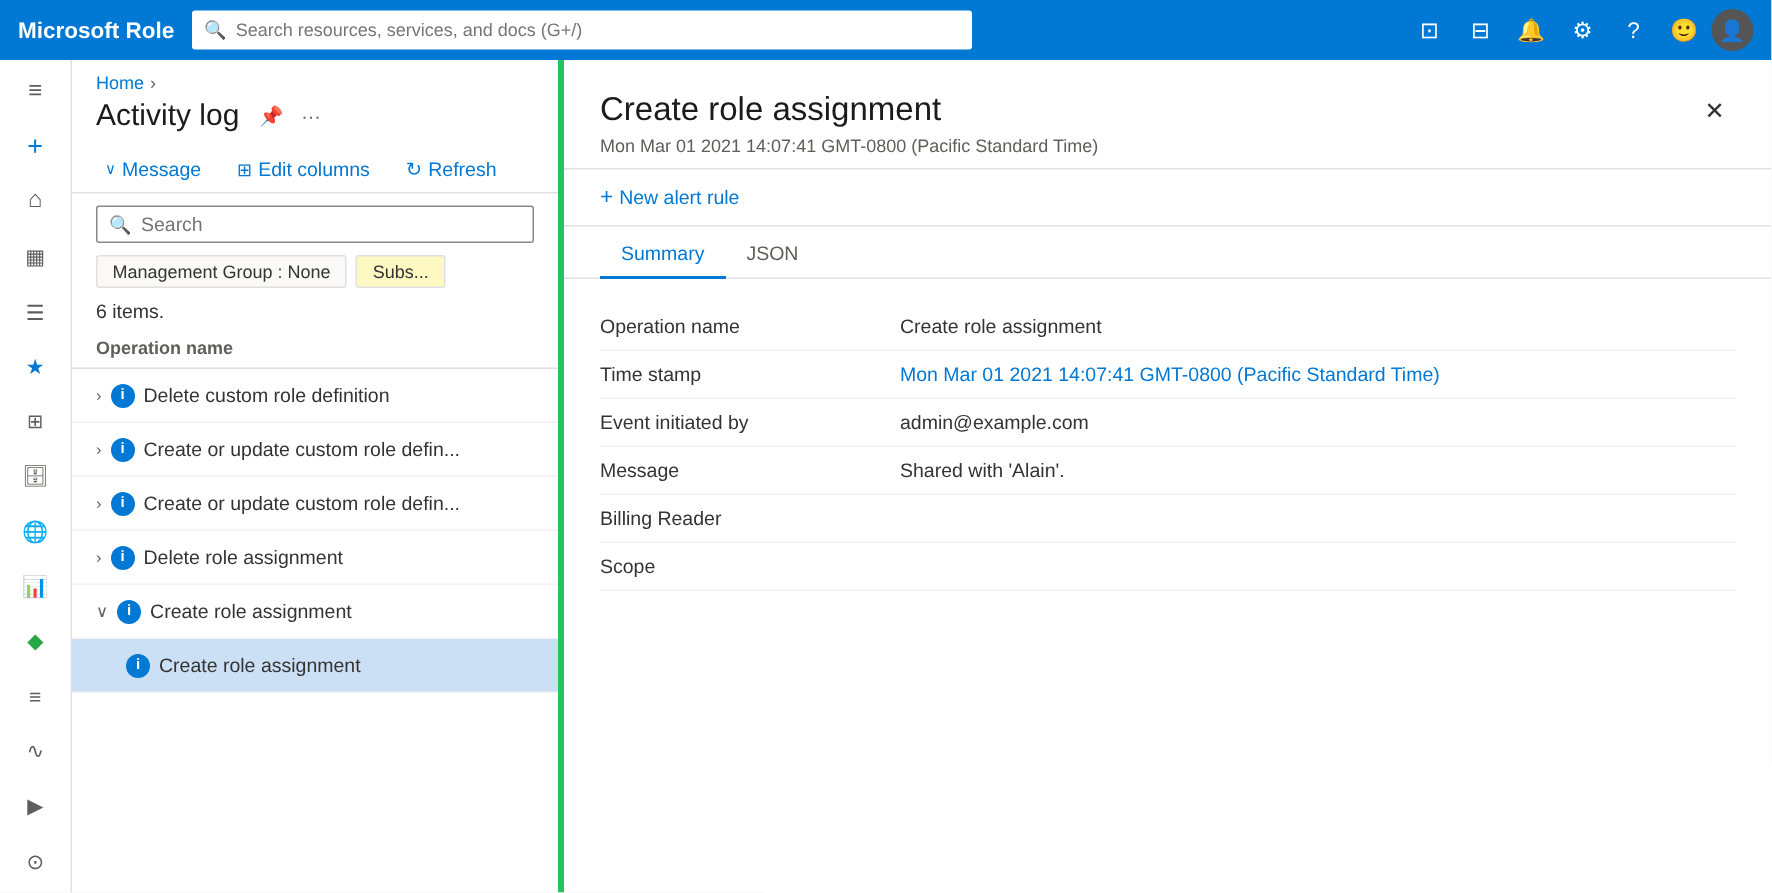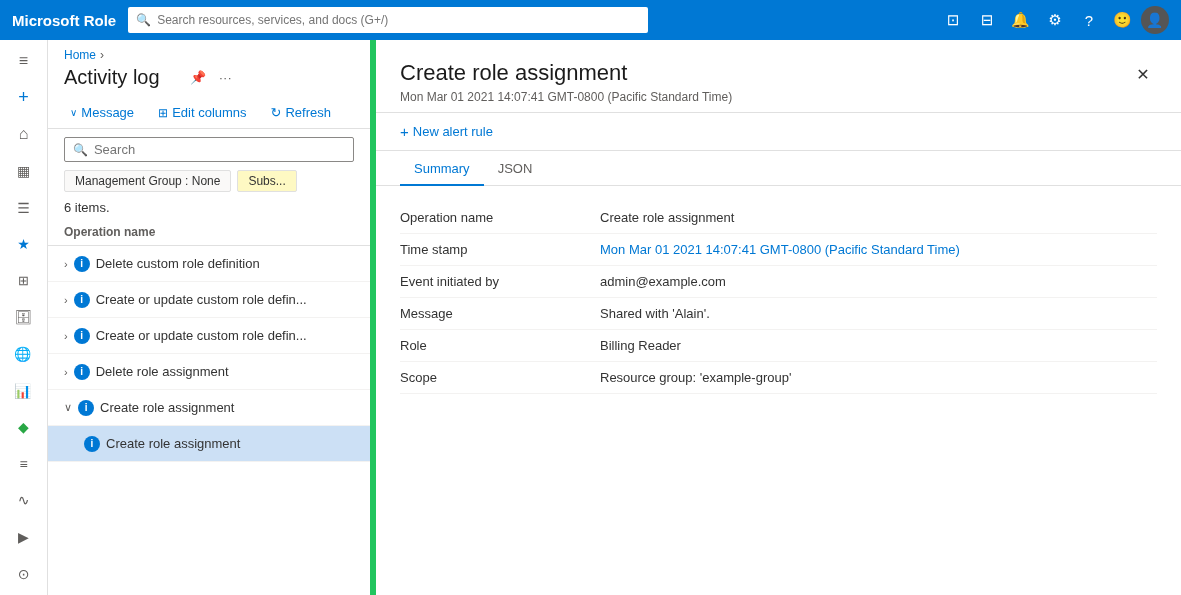--- a/index.html
+++ b/index.html
@@ -43,28 +43,28 @@
     <div style="width:40px;height:40px;display:flex;align-items:center;justify-content:center;cursor:pointer;border-radius:2px;color:#605e5c;font-size:14px;" title="SQL">🗄</div>
     <div style="width:40px;height:40px;display:flex;align-items:center;justify-content:center;cursor:pointer;border-radius:2px;color:#605e5c;font-size:14px;" title="Network">🌐</div>
     <div style="width:40px;height:40px;display:flex;align-items:center;justify-content:center;cursor:pointer;border-radius:2px;color:#605e5c;font-size:14px;" title="Monitor">📊</div>
     <div style="width:40px;height:40px;display:flex;align-items:center;justify-content:center;cursor:pointer;border-radius:2px;color:#28a745;font-size:14px;" title="Policy">◆</div>
     <div style="width:40px;height:40px;display:flex;align-items:center;justify-content:center;cursor:pointer;border-radius:2px;color:#605e5c;font-size:14px;" title="Lists">≡</div>
     <div style="width:40px;height:40px;display:flex;align-items:center;justify-content:center;cursor:pointer;border-radius:2px;color:#605e5c;font-size:14px;" title="DevOps">∿</div>
     <div style="width:40px;height:40px;display:flex;align-items:center;justify-content:center;cursor:pointer;border-radius:2px;color:#605e5c;font-size:14px;" title="Run">▶</div>
     <div style="width:40px;height:40px;display:flex;align-items:center;justify-content:center;cursor:pointer;border-radius:2px;color:#605e5c;font-size:14px;" title="Support">⊙</div>
   </div>
 
-  <div style="width:328px;flex-shrink:0;display:flex;flex-direction:column;border-right:6px solid #22c55e;background:#fff;overflow:hidden;">
+  <div style="width:328px;flex-shrink:0;display:flex;flex-direction:column;border-right:4px solid #22c55e;background:#fff;overflow:hidden;">
 
     <div style="padding:8px 16px 0;font-size:12px;color:#0078d4;display:flex;align-items:center;gap:4px;">
       <a style="color:#0078d4;text-decoration:none;cursor:pointer;">Home</a>
       <span style="color:#605e5c;">›</span>
     </div>
 
-    <div style="display:flex;align-items:center;padding:4px 16px 8px;gap:24px;">
+    <div style="display:flex;align-items:center;padding:4px 16px 8px;gap:6px;">
       <span style="font-size:20px;font-weight:300;color:#1b1b1b;">Activity log</span>
       <div style="display:flex;gap:6px;color:#605e5c;margin-left:4px;">
         <span style="font-size:13px;cursor:pointer;padding:3px;border-radius:2px;">📌</span>
         <span style="font-size:13px;cursor:pointer;padding:3px;border-radius:2px;">···</span>
       </div>
     </div>
 
     <div style="display:flex;align-items:center;padding:4px 16px;gap:12px;border-bottom:1px solid #e0e0e0;">
       <div style="display:flex;align-items:center;gap:4px;cursor:pointer;font-size:13px;color:#0078d4;padding:4px 6px;border-radius:2px;">
         <span style="font-size:10px;">∨</span>
@@ -168,23 +168,21 @@
       </div>
       <div style="display:flex;padding:8px 0;border-bottom:1px solid #f3f2f1;min-height:32px;">
         <div style="width:200px;flex-shrink:0;font-size:13px;color:#333;">Event initiated by</div>
         <div style="font-size:13px;color:#333;flex:1;">admin@example.com</div>
       </div>
       <div style="display:flex;padding:8px 0;border-bottom:1px solid #f3f2f1;min-height:32px;align-items:flex-end;">
         <div style="width:200px;flex-shrink:0;font-size:13px;color:#333;">Message</div>
         <div style="font-size:13px;color:#333;flex:1;">Shared with 'Alain'.</div>
       </div>
       <div style="display:flex;padding:8px 0;border-bottom:1px solid #f3f2f1;min-height:32px;">
-        <div style="width:200px;flex-shrink:0;font-size:13px;color:#333;">Role</div>
         <div style="font-size:13px;color:#333;flex:1;">Billing Reader</div>
       </div>
       <div style="display:flex;padding:8px 0;border-bottom:1px solid #f3f2f1;min-height:32px;">
         <div style="width:200px;flex-shrink:0;font-size:13px;color:#333;">Scope</div>
-        <div style="font-size:13px;color:#333;flex:1;">Resource group: 'example-group'</div>
       </div>
     </div>
   </div>
 
 </div>
 
 </body></html>

